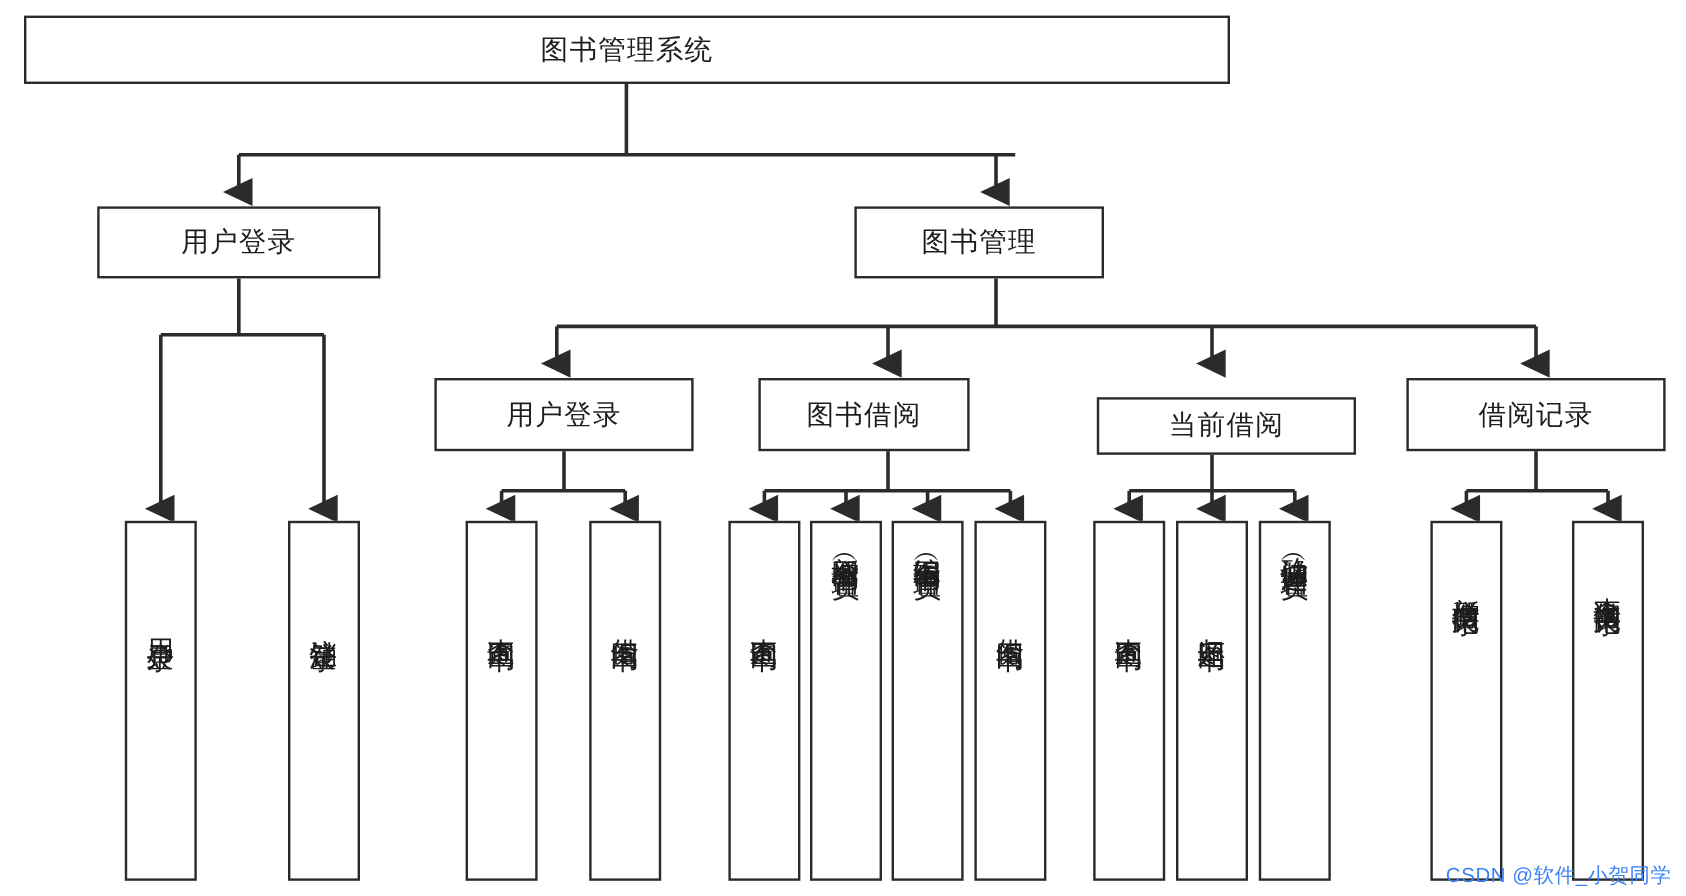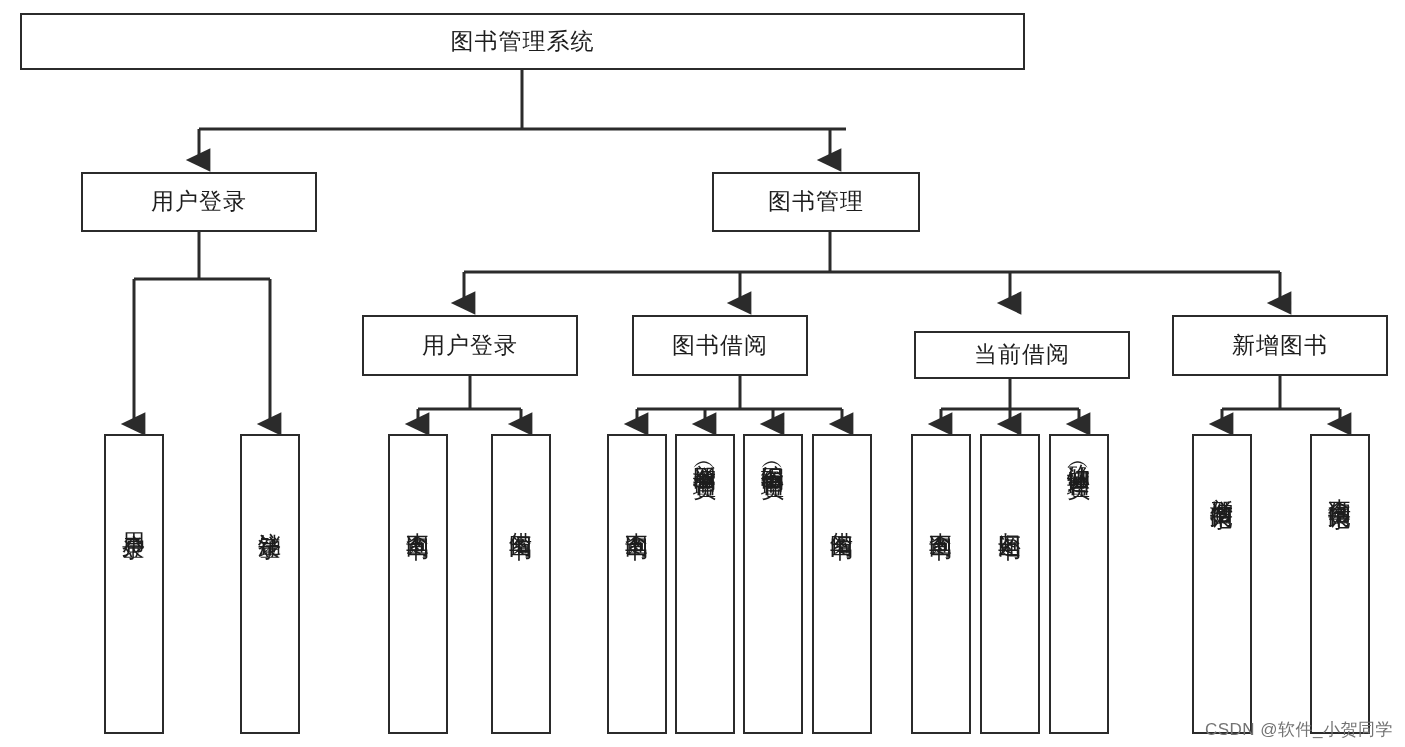--- a/index.html
+++ b/index.html
@@ -57,21 +57,21 @@
     font-size: 23px;
     line-height: 1.22;
     letter-spacing: 2px;
     white-space: nowrap;
   }
   .watermark {
     position: absolute;
     right: 12px;
     bottom: 6px;
     font-size: 17px;
-    color: #737373;
+    color: #3b82f6;
     white-space: nowrap;
     letter-spacing: 0.5px;
   }
 </style>
 </head>
 <body>
 
 <div id="diagram-root">
 
   <svg class="edges" viewBox="0 0 1405 747" xmlns="http://www.w3.org/2000/svg">
@@ -138,21 +138,21 @@
   <div class="node h" style="left:362px; top:315px; width:216px; height:61px;">
     <span class="label">用户登录</span>
   </div>
   <div class="node h" style="left:632px; top:315px; width:176px; height:61px;">
     <span class="label">图书借阅</span>
   </div>
   <div class="node h" style="left:914px; top:315px; width:216px; height:48px;margin-top:16px;">
     <span class="label">当前借阅</span>
   </div>
   <div class="node h" style="left:1172px; top:315px; width:216px; height:61px;">
-    <span class="label">新增图书</span>
+    <span class="label">借阅记录</span>
   </div>
 
   <div class="node v" style="left:104px; top:434px; width:60px; height:300px; padding-top:78px;">
     <span class="label">用户登录</span>
   </div>
   <div class="node v" style="left:240px; top:434px; width:60px; height:300px; padding-top:78px;">
     <span class="label">注销登录</span>
   </div>
 
   <div class="node v" style="left:388px; top:434px; width:60px; height:300px; padding-top:78px;">

